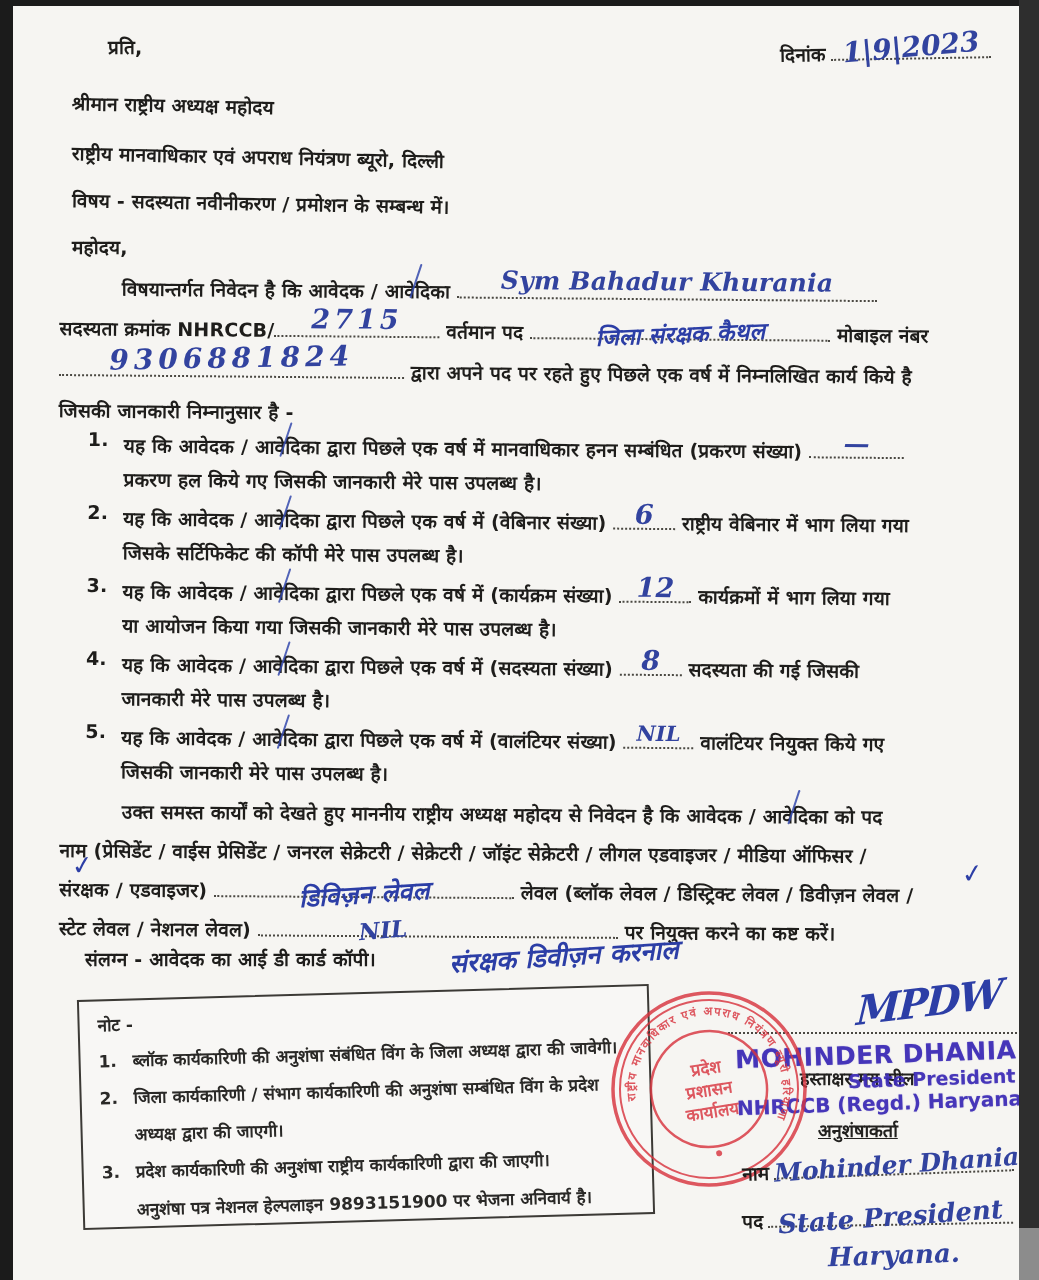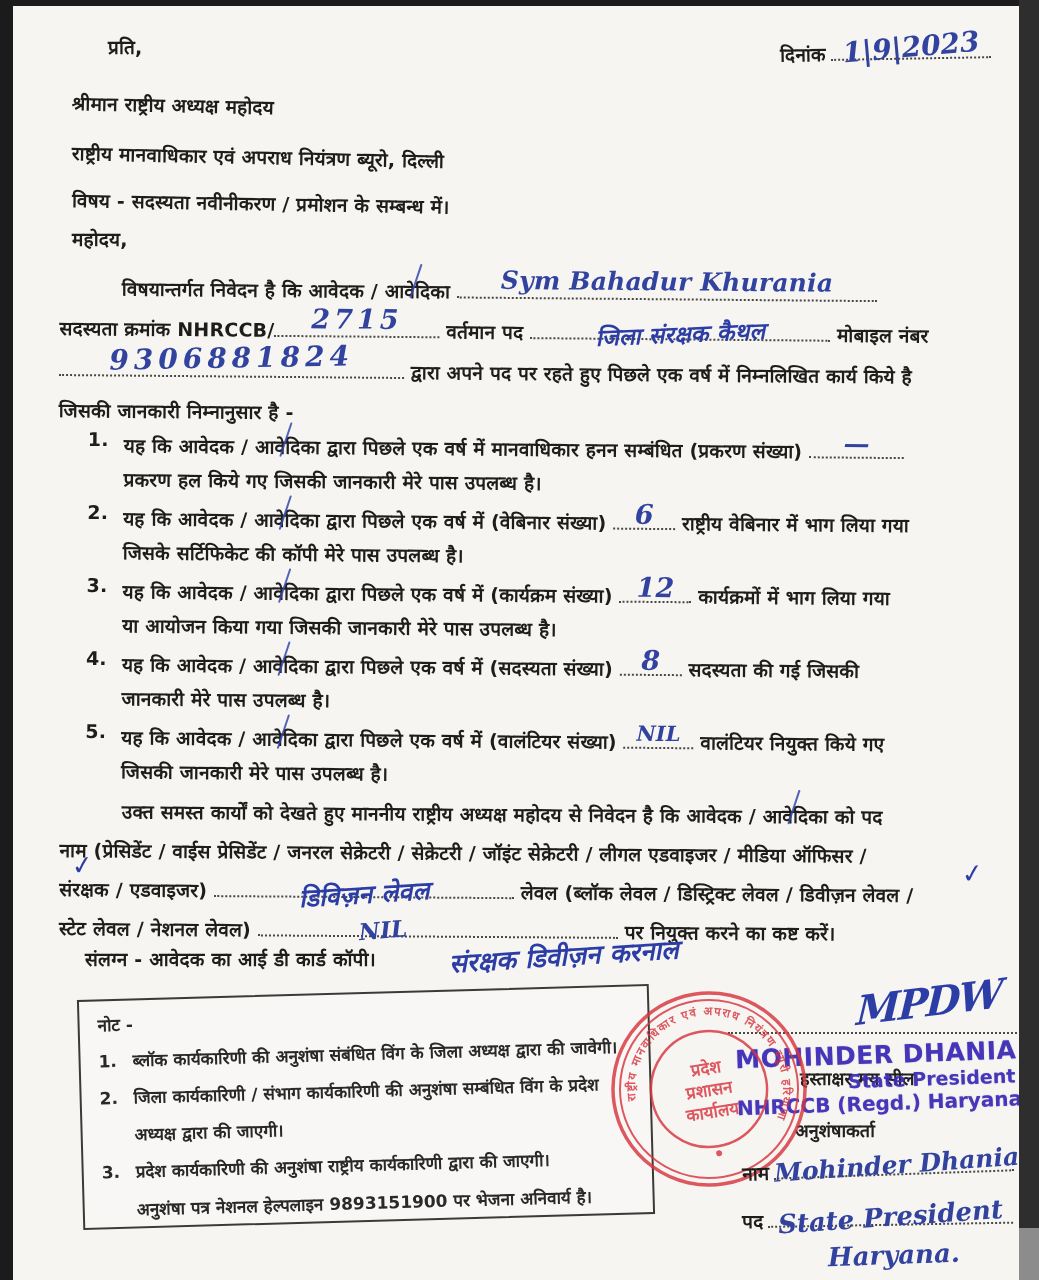--- a/index.html
+++ b/index.html
@@ -51,21 +51,21 @@
 <div class="abs" style="left:780px;top:36px;transform:rotate(-1deg);">
   <span class="print">दिनांक</span>
   <span class="blank" style="width:160px;">
     <span class="hw-lat" style="font-size:28px;bottom:-6px;transform:rotate(-4deg);">1|9|2023</span>
   </span>
 </div>
 
 <div class="abs print line" style="left:72px;top:90px;transform:rotate(1.2deg);transform-origin:left center;">श्रीमान राष्ट्रीय अध्यक्ष महोदय</div>
 <div class="abs print line" style="left:72px;top:140px;transform:rotate(1.2deg);transform-origin:left center;">राष्ट्रीय मानवाधिकार एवं अपराध नियंत्रण ब्यूरो, दिल्ली</div>
 <div class="abs print line" style="left:72px;top:187px;transform:rotate(1deg);transform-origin:left center;">विषय - सदस्यता नवीनीकरण / प्रमोशन के सम्बन्ध में।</div>
-<div class="abs print" style="left:72px;top:226px;text-align:right;">महोदय,</div>
+<div class="abs print" style="left:72px;top:234px;text-align:right;">महोदय,</div>
 
 <div class="abs" style="left:60px;top:268px;width:950px;transform:rotate(0.5deg);transform-origin:left top;">
   <div class="print line" style="padding-left:62px;line-height:40px;">
     <span>विषयान्तर्गत निवेदन है कि आवेदक / </span><span class="struck">आवेदिका</span>
     <span class="blank" style="width:420px;">
       <span class="hw-lat" style="font-size:25px;">Sym Bahadur Khurania</span>
     </span>
   </div>
   <div class="print line" style="line-height:40px;">
     <span>सदस्यता क्रमांक NHRCCB/</span><span class="blank" style="width:165px;"><span class="hw-lat" style="font-size:27px;letter-spacing:4px;">2715</span></span>
@@ -157,21 +157,21 @@
     <div class="nnum small-print">3.</div>
     <div class="small-print">प्रदेश कार्यकारिणी की अनुशंषा राष्ट्रीय कार्यकारिणी द्वारा की जाएगी।</div>
   </div>
   <div class="small-print" style="margin-left:34px;line-height:38px;">अनुशंषा पत्र नेशनल हेल्पलाइन 9893151900 पर भेजना अनिवार्य है।</div>
 </div>
 
 <div class="sigline"></div>
 <div class="sig-scribble">MPDW</div>
 
 <div class="abs underlab" style="left:800px;top:1066px;z-index:3;">हस्ताक्षर मय सील</div>
-<div class="abs underlab" style="left:795px;top:1118px;z-index:3;">अनुशंषाकर्ता</div>
+<div class="abs underlab" style="left:818px;top:1118px;z-index:3;text-decoration:underline;">अनुशंषाकर्ता</div>
 
 <div class="bluestamp">
   <div class="bs-name">MOHINDER DHANIA</div>
   <div class="bs-title">State President</div>
   <div class="bs-org">NHRCCB (Regd.) Haryana</div>
 </div>
 
 <div class="redstamp">
   <svg width="214" height="214" viewBox="0 0 214 214">
     <circle cx="107" cy="107" r="96" fill="none" stroke="#d8353f" stroke-width="3.5"></circle>

